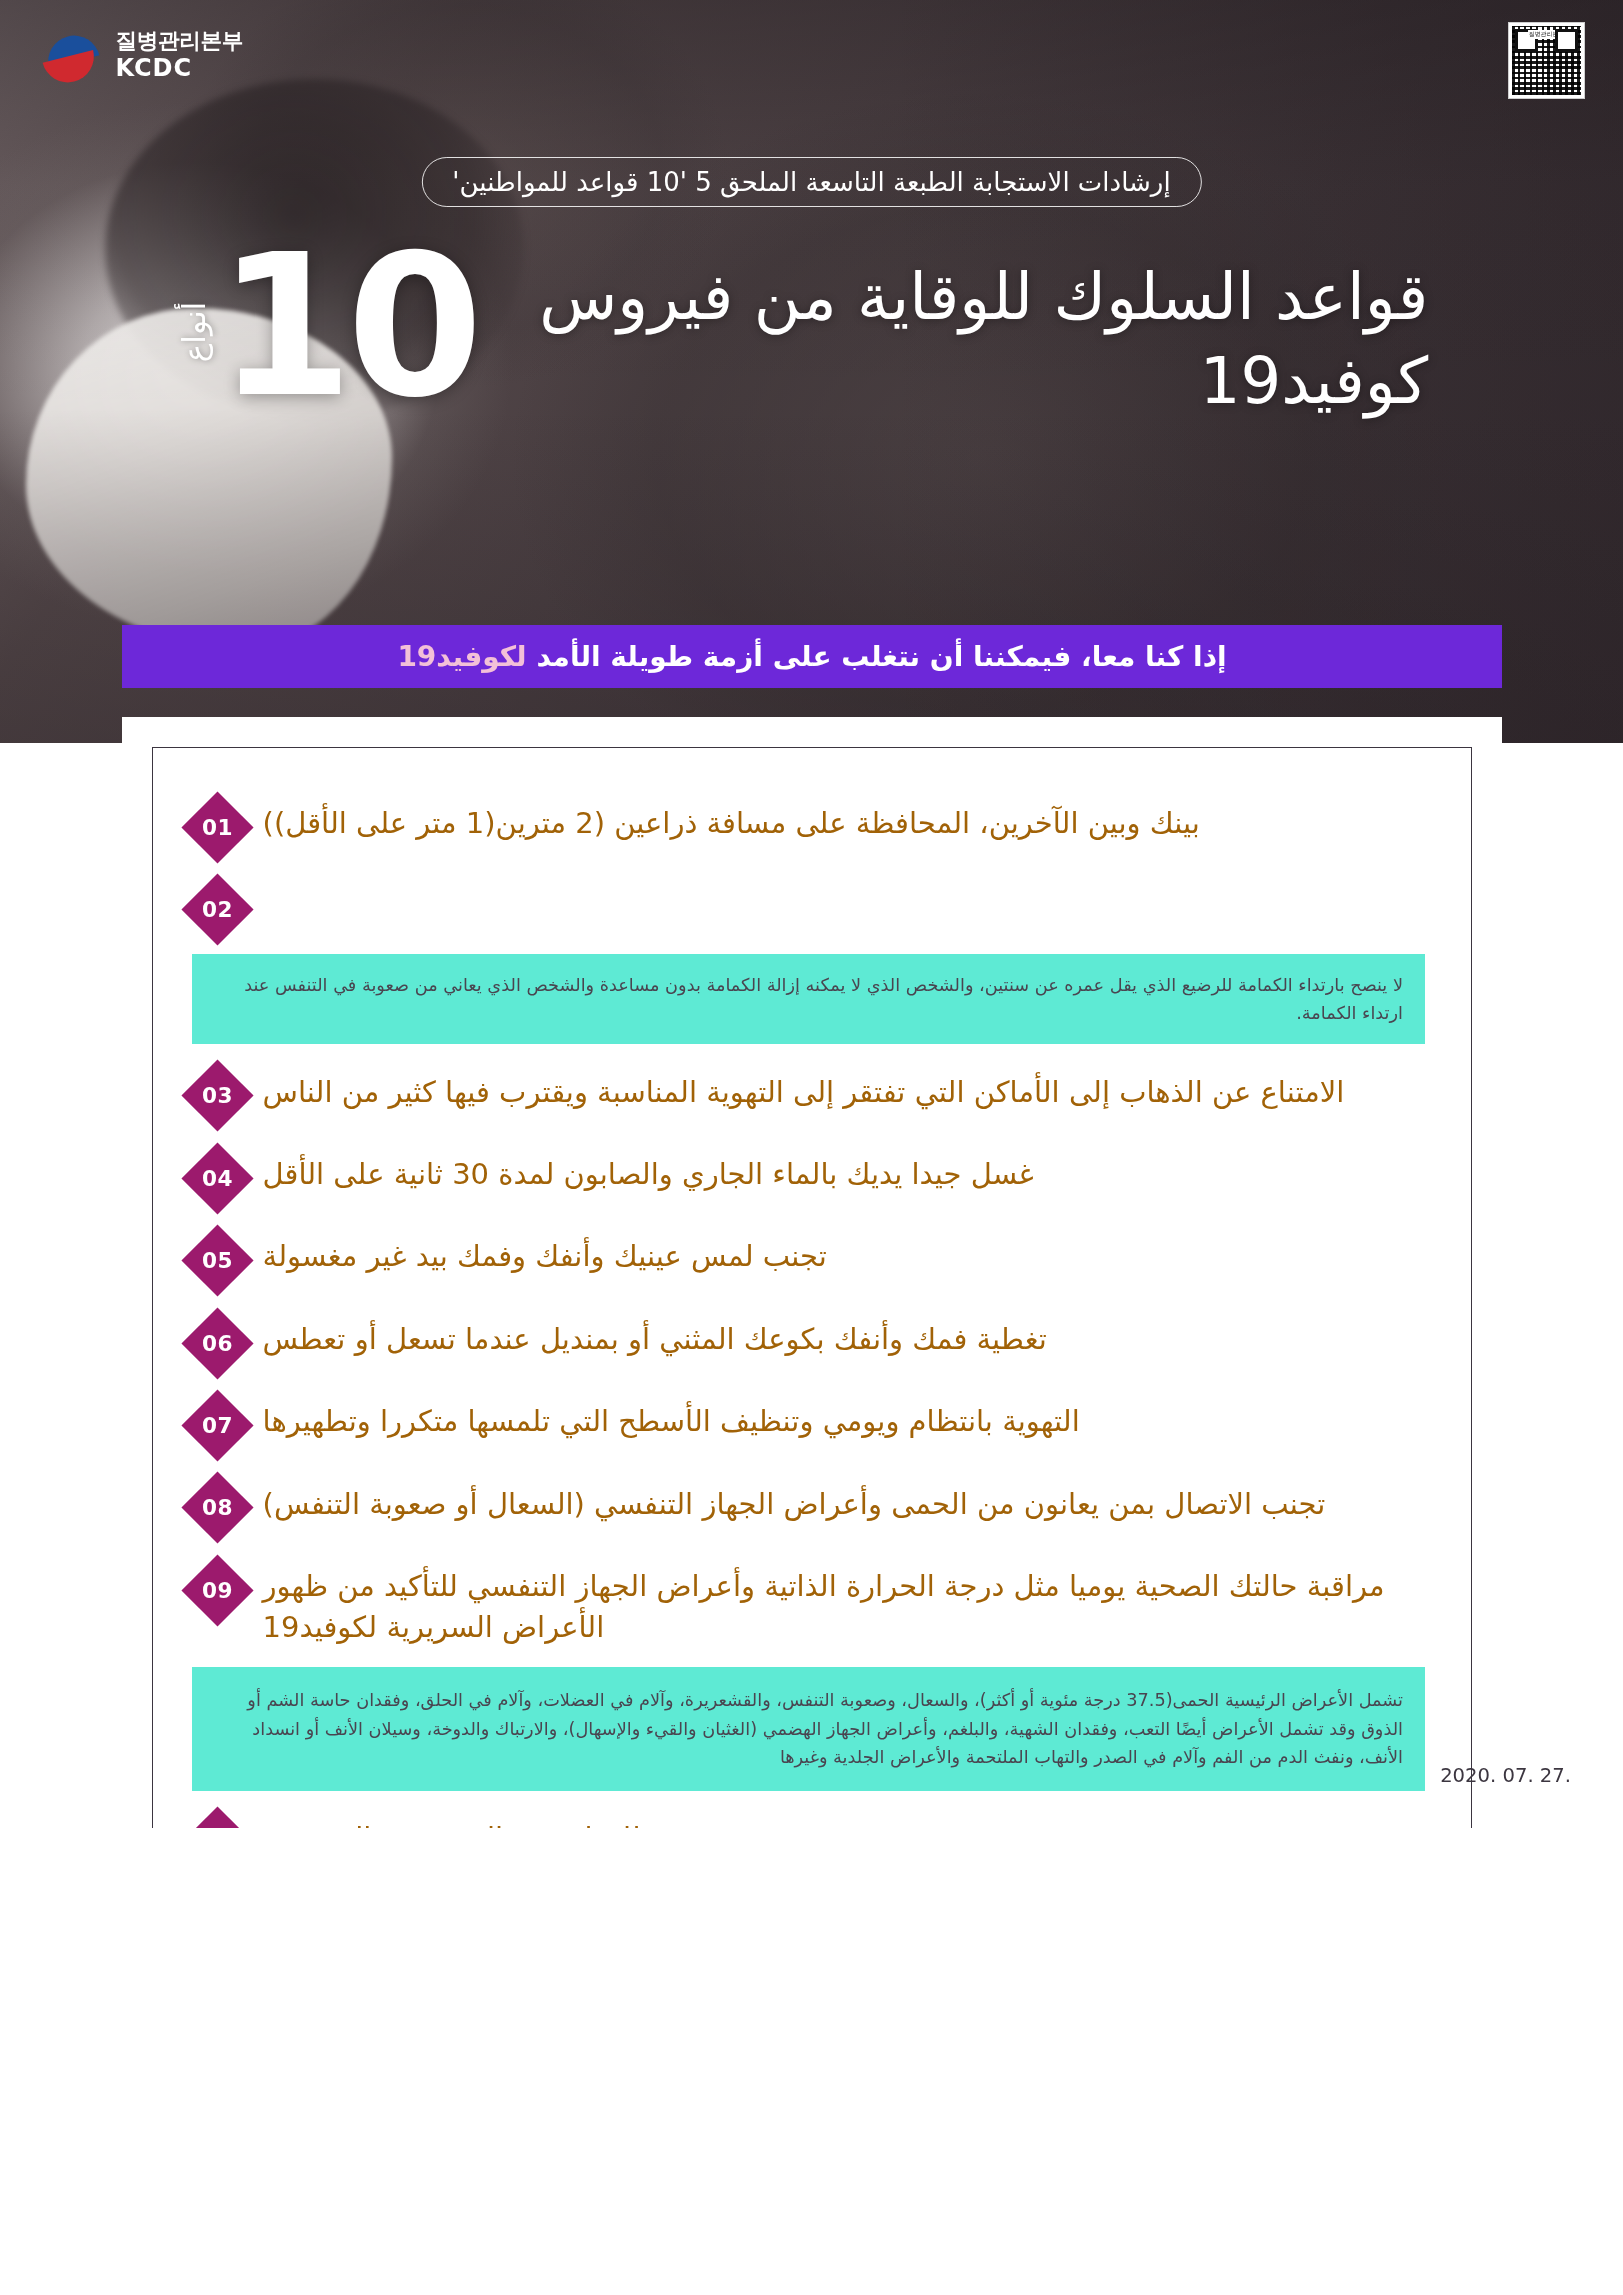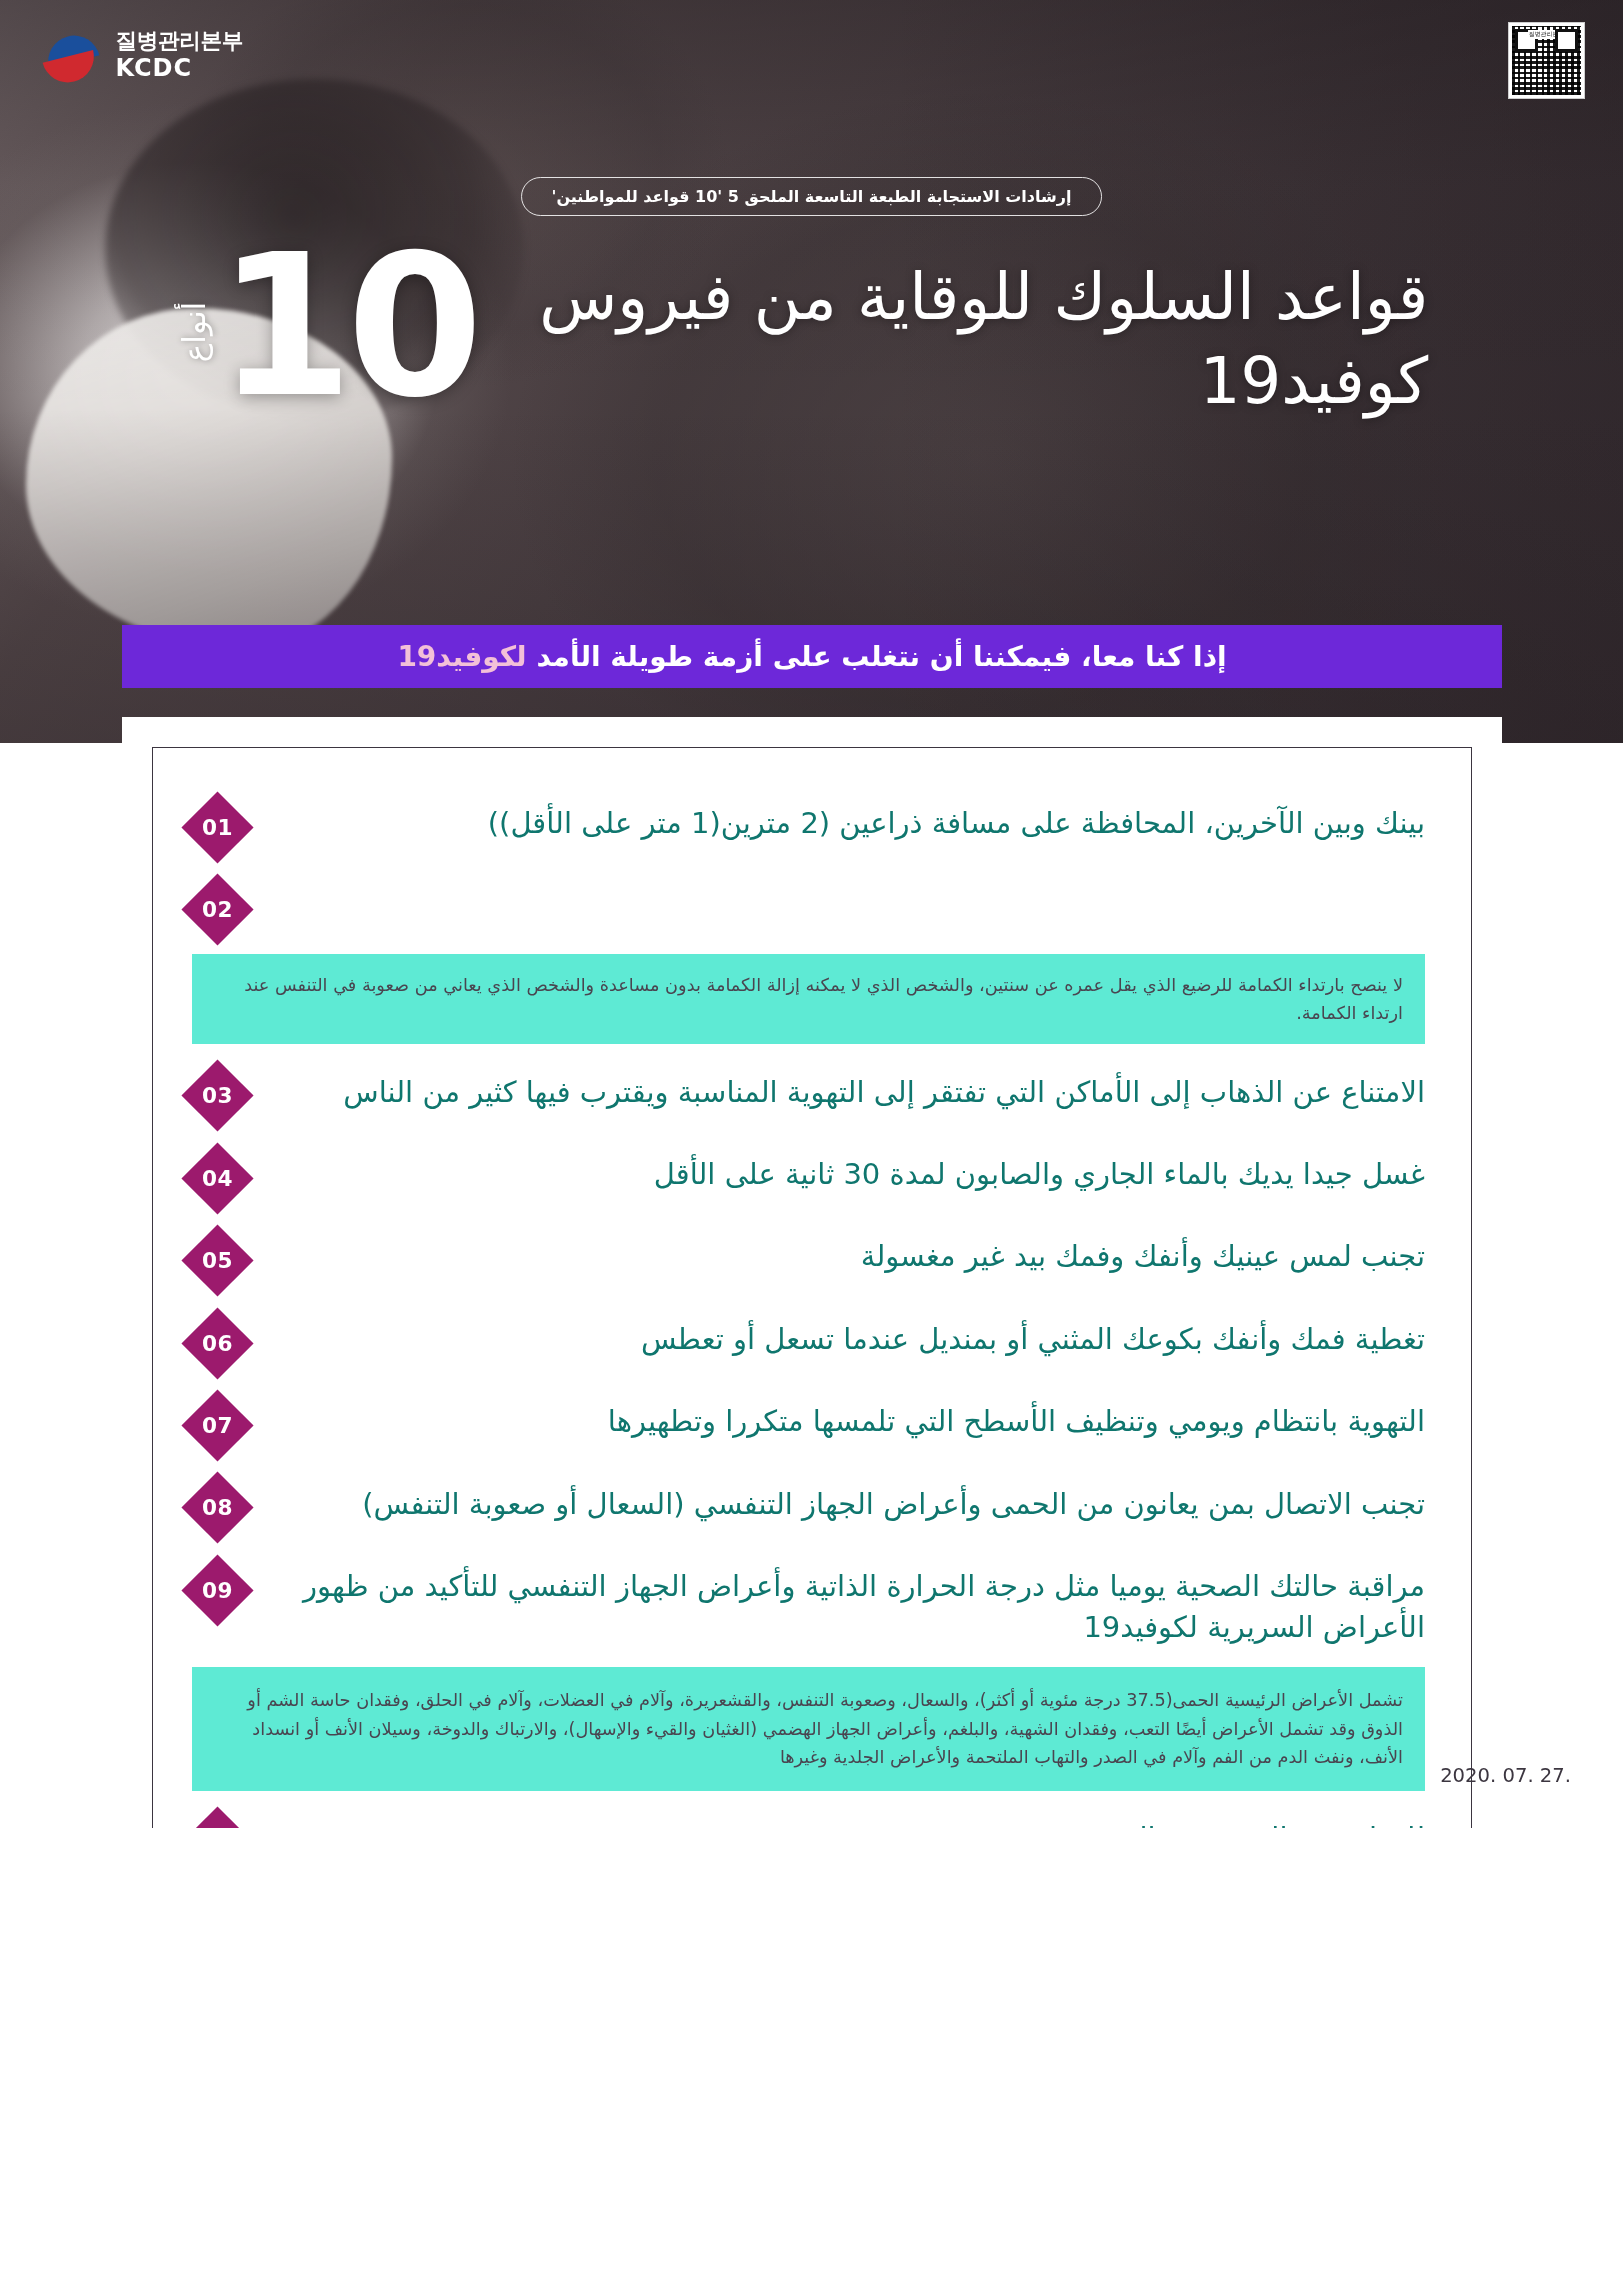--- a/index.html
+++ b/index.html
@@ -155,25 +155,24 @@
 
   
   .kicker {
     position: absolute;
     top: 157px; left: 50%;
     transform: translateX(-50%);
     border: 1.3px solid rgba(255,255,255,0.85);
     border-radius: 26px;
     padding: 9.2px 30px;
     color: #ffffff;
-    font-size: 16px;
-    font-weight: 700;
+    font-size: 26px;
+    font-weight: 400;
     white-space: nowrap;
     letter-spacing: 0.1px;
-    margin-top: 20px;
   }
 
   
   .headline-wrap {
     position: absolute;
     top: 242px;
     left: 0; right: 0;
     padding: 0 98px 0 79px;
     display: flex;
     align-items: flex-start;
@@ -264,22 +263,22 @@
   }
   .rule {
     display: flex;
     align-items: flex-start;
     justify-content: flex-end;
     gap: 19.6px;
     padding: 14.4px 0;
   }
   .rule-text {
     flex: 1;
-    text-align: right;
-    color: #0f766e;
+    text-align: left;
+    color: #a16207;
     font-size: 29px;
     line-height: 1.42;
     font-weight: 500;
     letter-spacing: -0.1px;
     padding-top: 3.9px;
   }
   .badge {
     flex: none;
     width: 51px; height: 51px;
     background: #9c1a6d;

